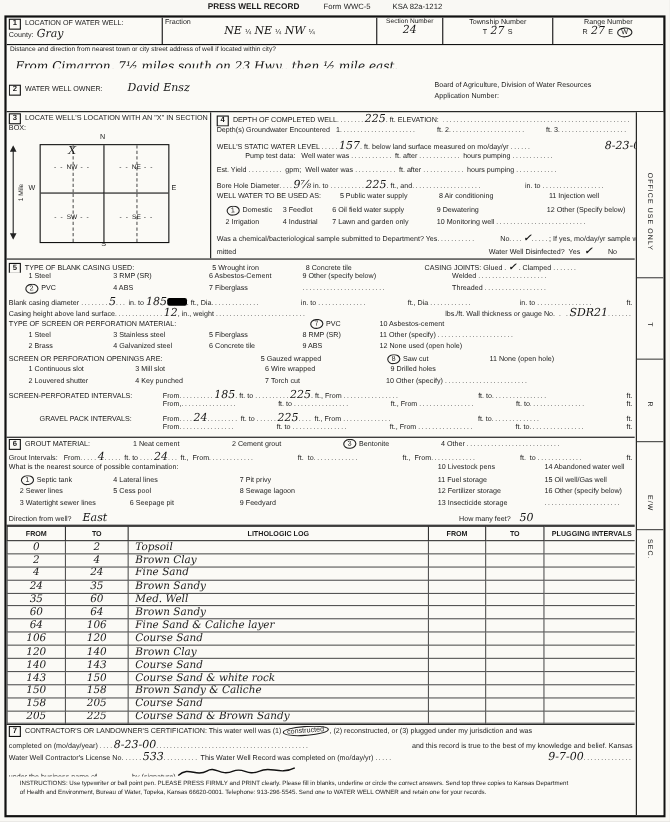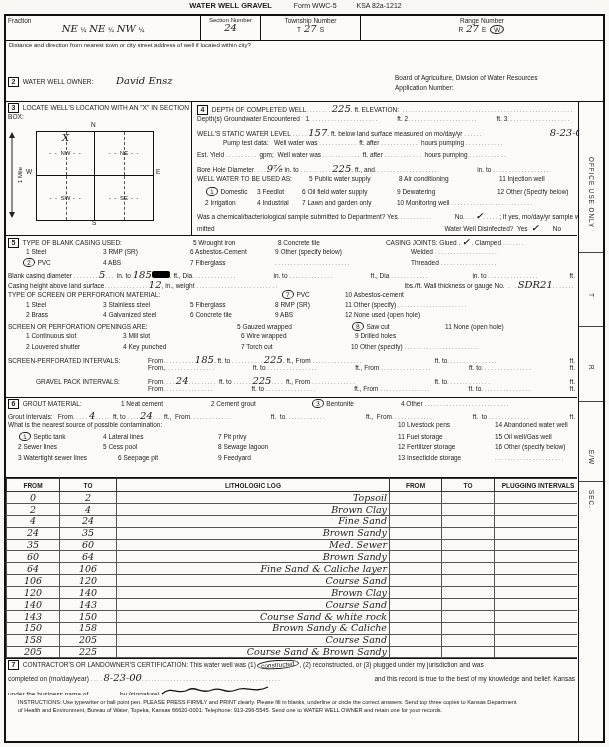--- a/index.html
+++ b/index.html
@@ -66,45 +66,52 @@
   .s5 .line{height:10.6px;}
   
   .s6{height:80px;border-top:1.5px solid #111;margin-right:26px;padding-top:1px;}
   .s6 .line{height:11.1px;}
   
   .tablewrap{height:180px;border-top:1.5px solid #111;margin-right:26px;overflow:hidden;}
   table.lith{border-collapse:collapse;width:100%;table-layout:fixed;}
   .lith th{border:1px solid #333;font-size:6.5px;font-weight:600;height:12px;padding:0;}
   .lith td{border:1px solid #555;height:10.9px;padding:0 2px;overflow:hidden;line-height:1;}
   .lith td.hwc{font-family:"DejaVu Serif",serif;font-style:italic;font-size:9.5px;text-align:center;}
-  .lith td.hwl{font-family:"DejaVu Serif",serif;font-style:italic;font-size:9.5px;text-align:right;padding-left:6px;}
+  .lith td.hwl{font-family:"DejaVu Serif",serif;font-style:italic;font-size:9.5px;text-align:left;padding-left:6px;}
   
   .s7{height:88px;border-top:1.5px solid #111;margin-right:26px;padding-top:1px;}
   .s7 .line{height:11.5px;}
   .fineprint{font-size:5.6px;line-height:1.5;padding:3px 8px 0 12px;color:#222;}
   
   .office{position:absolute;top:86px;right:0;bottom:0;width:25px;border-left:1.5px solid #111;box-sizing:border-box;display:flex;flex-direction:column;align-items:center;background:#fbfaf6;}
   .vtext{writing-mode:vertical-rl;font-size:6.3px;letter-spacing:1px;white-space:pre;}
   .otick{width:100%;border-top:1px solid #444;height:0;}
 </style>
 </head>
 <body>
 
 <div class="sheet">
 
   <div class="topline">
-    <span class="tl-title">WATER WELL GRAVEL</span>
+    <span class="tl-title">PRESS WELL RECORD</span>
     <span class="tl-sub">Form WWC-5</span>
     <span class="tl-sub">KSA 82a-1212</span>
   </div>
 
   <div class="form">
 
     <div class="sec s1">
       <div class="s1r1">
+        <div class="s1c" style="width:142px;">
+          <div class="s1hdr"><span class="secnum">1</span> <span>LOCATION OF WATER WELL:</span></div>
+          <div class="s1val left">
+            <span class="pr">County:</span>
+            <span class="hw">Gray</span>
+          </div>
+        </div>
         <div class="s1c" style="width:195px;">
           <div class="s1hdr">Fraction</div>
           <div class="s1val">
             <span class="hw">NE</span>
               <span class="pr">¼</span>
             <span class="hw">NE</span>
               <span class="pr">¼</span>
             <span class="hw">NW</span>
               <span class="pr">¼</span>
           </div>
@@ -127,20 +134,21 @@
           <div class="s1hdr ctr">Range Number</div>
           <div class="s1val">
             <span class="pr">R</span>
             <span class="hw">27</span>
             <span class="pr">E</span>
             <span class="circ">W</span>
           </div>
         </div>
       </div>
       <div class="s1r2">Distance and direction from nearest town or city street address of well if located within city?</div>
+      <div class="s1r3"><span class="hw">From Cimarron, 7½ miles south on 23 Hwy., then ½ mile east.</span></div>
     </div>
 
     <div class="sec s2">
       <div class="s2l">
         <div class="s2row">
           <span class="pr"><span class="secnum">2</span> <span>WATER WELL OWNER:</span></span>
           <span class="hw">David Ensz</span>
         </div>
       </div>
       <div class="s2r">
@@ -501,20 +509,30 @@
           <span class="pr">16 Other (specify below)</span>
         </div>
       <div class="line">
           <span class="gap" style="min-width: 10px; flex: 0 0 10px;"></span>
           <span class="pr" style="min-width: 100px; flex: 0 0 100px;">3 Watertight sewer lines</span>
           <span class="pr" style="min-width: 100px; flex: 0 0 100px;">6 Seepage pit</span>
           <span class="pr" style="min-width: 180px; flex: 0 0 180px;">9 Feedyard</span>
           <span class="pr" style="min-width: 97px; flex: 0 0 97px;">13 Insecticide storage</span>
           <span class="dots fl">......................</span>
         </div>
+      <div class="line">
+          <span class="pr">Direction from well?</span>
+          <span class="gap" style="min-width: 10px; flex: 0 0 10px;"></span>
+          <span class="hw">East</span>
+          <span class="gap fl" style="flex: 1 1 4px;"></span>
+          <span class="pr">How many feet?</span>
+          <span class="gap" style="min-width: 8px; flex: 0 0 8px;"></span>
+          <span class="hw">50</span>
+          <span class="gap" style="min-width: 90px; flex: 0 0 90px;"></span>
+        </div>
     </div>
 
     <div class="tablewrap">
       <table class="lith">
         <colgroup>
           <col style="width:53px;">
             <col style="width:57px;">
             <col style="width:273px;">
           <col style="width:52px;">
             <col style="width:53px;">
@@ -559,21 +577,21 @@
               <td class="hwc">24</td>
               <td class="hwc">35</td>
               <td class="hwl">Brown Sandy</td>
               <td></td>
               <td></td>
               <td></td>
             </tr>
             <tr>
               <td class="hwc">35</td>
               <td class="hwc">60</td>
-              <td class="hwl">Med. Sewer</td>
+              <td class="hwl">Med. Well</td>
               <td></td>
               <td></td>
               <td></td>
             </tr>
             <tr>
               <td class="hwc">60</td>
               <td class="hwc">64</td>
               <td class="hwl">Brown Sandy</td>
               <td></td>
               <td></td>
@@ -661,20 +679,30 @@
           <span class="pr"> CONTRACTOR'S OR LANDOWNER'S CERTIFICATION: This water well was (1)</span>
           <span class="circ">constructed</span>
           <span class="pr">, (2) reconstructed, or (3) plugged under my jurisdiction and was</span>
         </div>
       <div class="line">
           <span class="pr">completed on (mo/day/year) </span>
           <span class="dots">....</span>
           <span class="hw">8-23-00</span>
           <span class="dots fl">............................................</span>
           <span class="pr"> and this record is true to the best of my knowledge and belief. Kansas</span>
+        </div>
+      <div class="line">
+          <span class="pr">Water Well Contractor's License No. </span>
+          <span class="dots">.....</span>
+          <span class="hw">533</span>
+          <span class="dots">..........</span>
+          <span class="pr"> This Water Well Record was completed on (mo/day/yr) </span>
+          <span class="dots fl">.....</span>
+          <span class="hw">9-7-00</span>
+          <span class="dots">..............</span>
         </div>
       <div class="line">
           <span class="pr">under the business name of </span>
           <span class="gap" style="min-width: 30px; flex: 0 0 30px;"></span>
           <span class="pr">by (signature)</span>
           <span class="sig"><svg width="110" height="13" viewBox="0 0 110 13">
               <path d="M2,10 C12,1 18,12 28,6 C36,1 40,11 52,6 C62,2 64,11 76,6 C86,1 94,10 108,3" fill="none" stroke="#111" stroke-width="1.3"></path>
             </svg></span>
         </div>
       <div class="fineprint">

